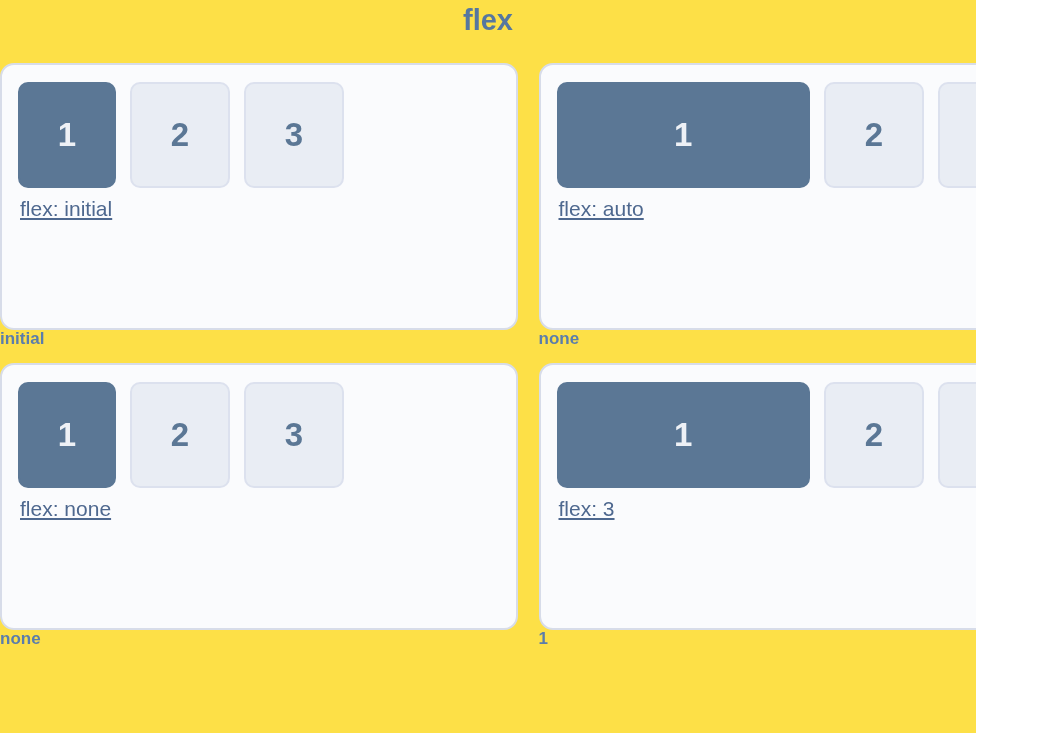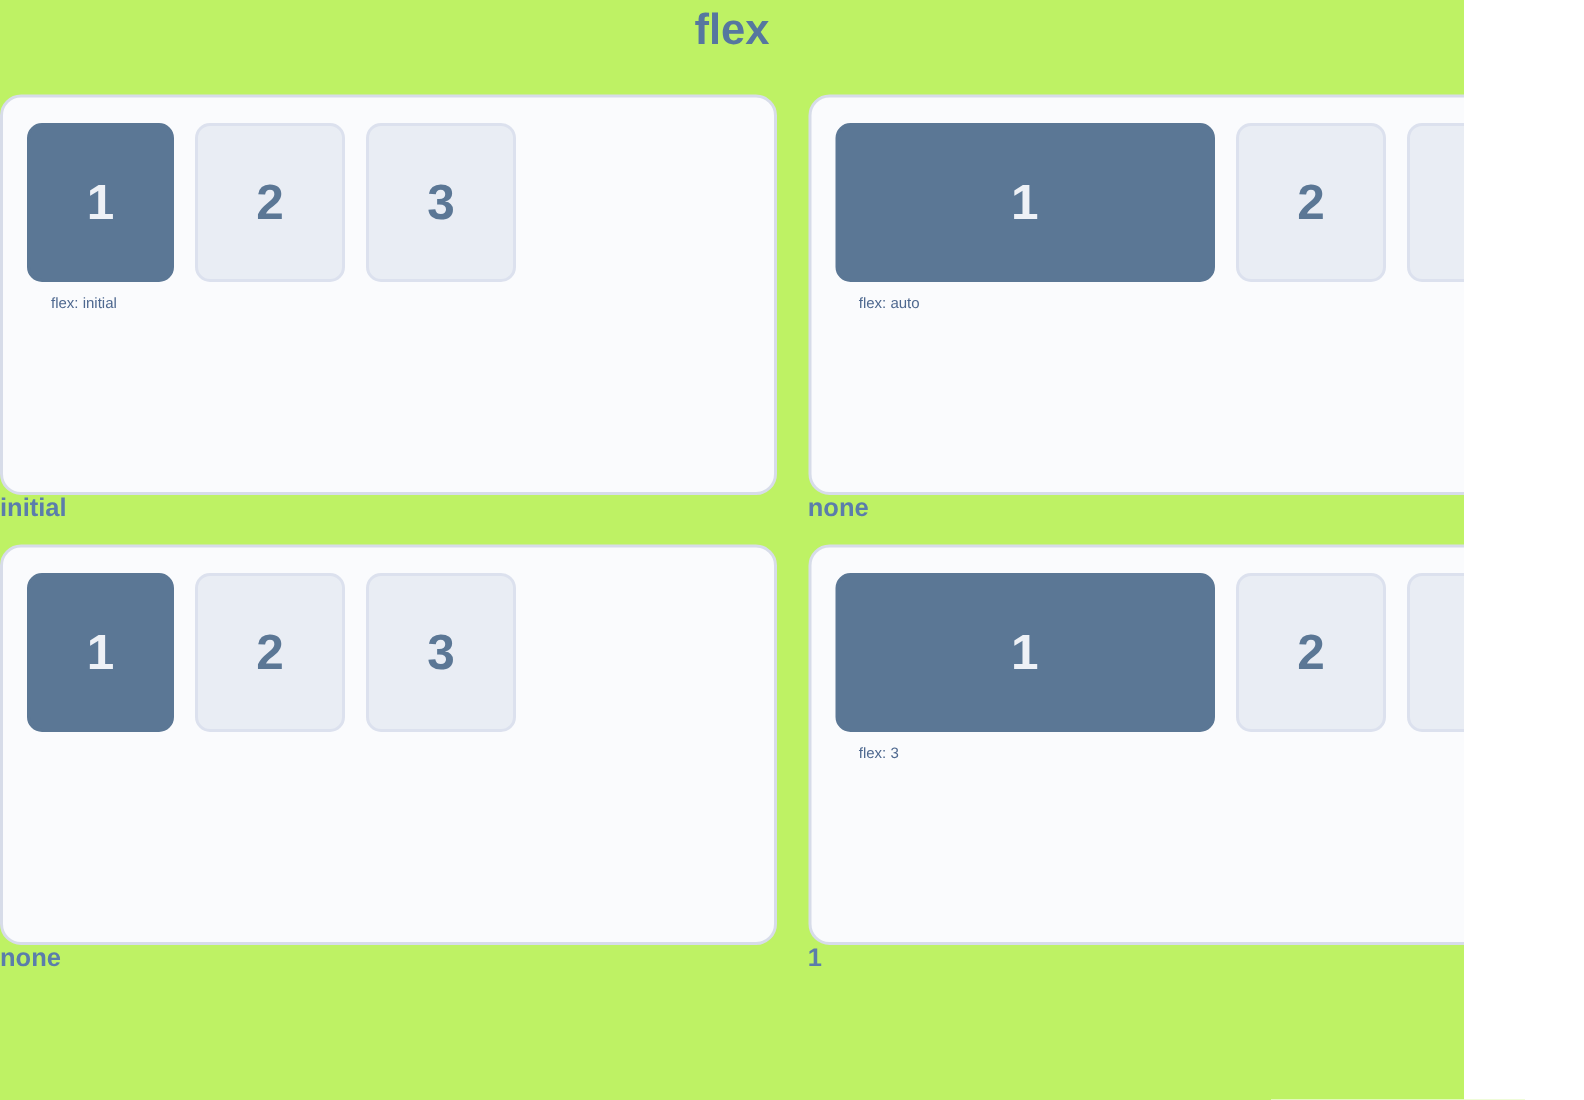--- a/index.html
+++ b/index.html
@@ -6,21 +6,21 @@
     margin: 0;
     padding: 0;
     background: #ffffff;
     font-family: "Liberation Sans", "DejaVu Sans", sans-serif;
   }
   .page {
     width: 976px;
     height: 733px;
     box-sizing: border-box;
     overflow: hidden;
-    background: #bef264;
+    background: #fde047;
   }
   .page-title {
     margin: 2px 0 25px 0;
     text-align: center;
     font-size: 29px;
     line-height: 36px;
     font-weight: 700;
     color: #56779f;
   }
   .grid {
@@ -62,24 +62,25 @@
     flex: 0 0 auto;
   }
   .box.active {
     width: 98px;
     background: #5b7795;
     border: 2px solid #5b7795;
     color: #eef1f6;
   }
   .flex-label {
     margin-top: 9px;
-    margin-left: 16px;
-    font-size: 10px;
+    margin-left: 2px;
+    font-size: 21px;
     font-weight: 500;
     color: #4e688f;
+    text-decoration: underline;
   }
   .caption {
     font-size: 17px;
     line-height: 18px;
     font-weight: 700;
     color: #5b7dab;
   }
 </style>
 </head>
 <body>
@@ -114,20 +115,21 @@
       <div class="caption">none</div>
     </section>
 
     <section class="cell">
       <div class="panel">
         <div class="boxes">
           <div class="box active" style="flex: 0 0 auto;">1</div>
           <div class="box fixed">2</div>
           <div class="box fixed">3</div>
         </div>
+        <div class="flex-label">flex: none</div>
       </div>
       <div class="caption">none</div>
     </section>
 
     <section class="cell">
       <div class="panel">
         <div class="boxes">
           <div class="box active" style="flex: 1 1 0%;">1</div>
           <div class="box fixed">2</div>
           <div class="box fixed">3</div>

